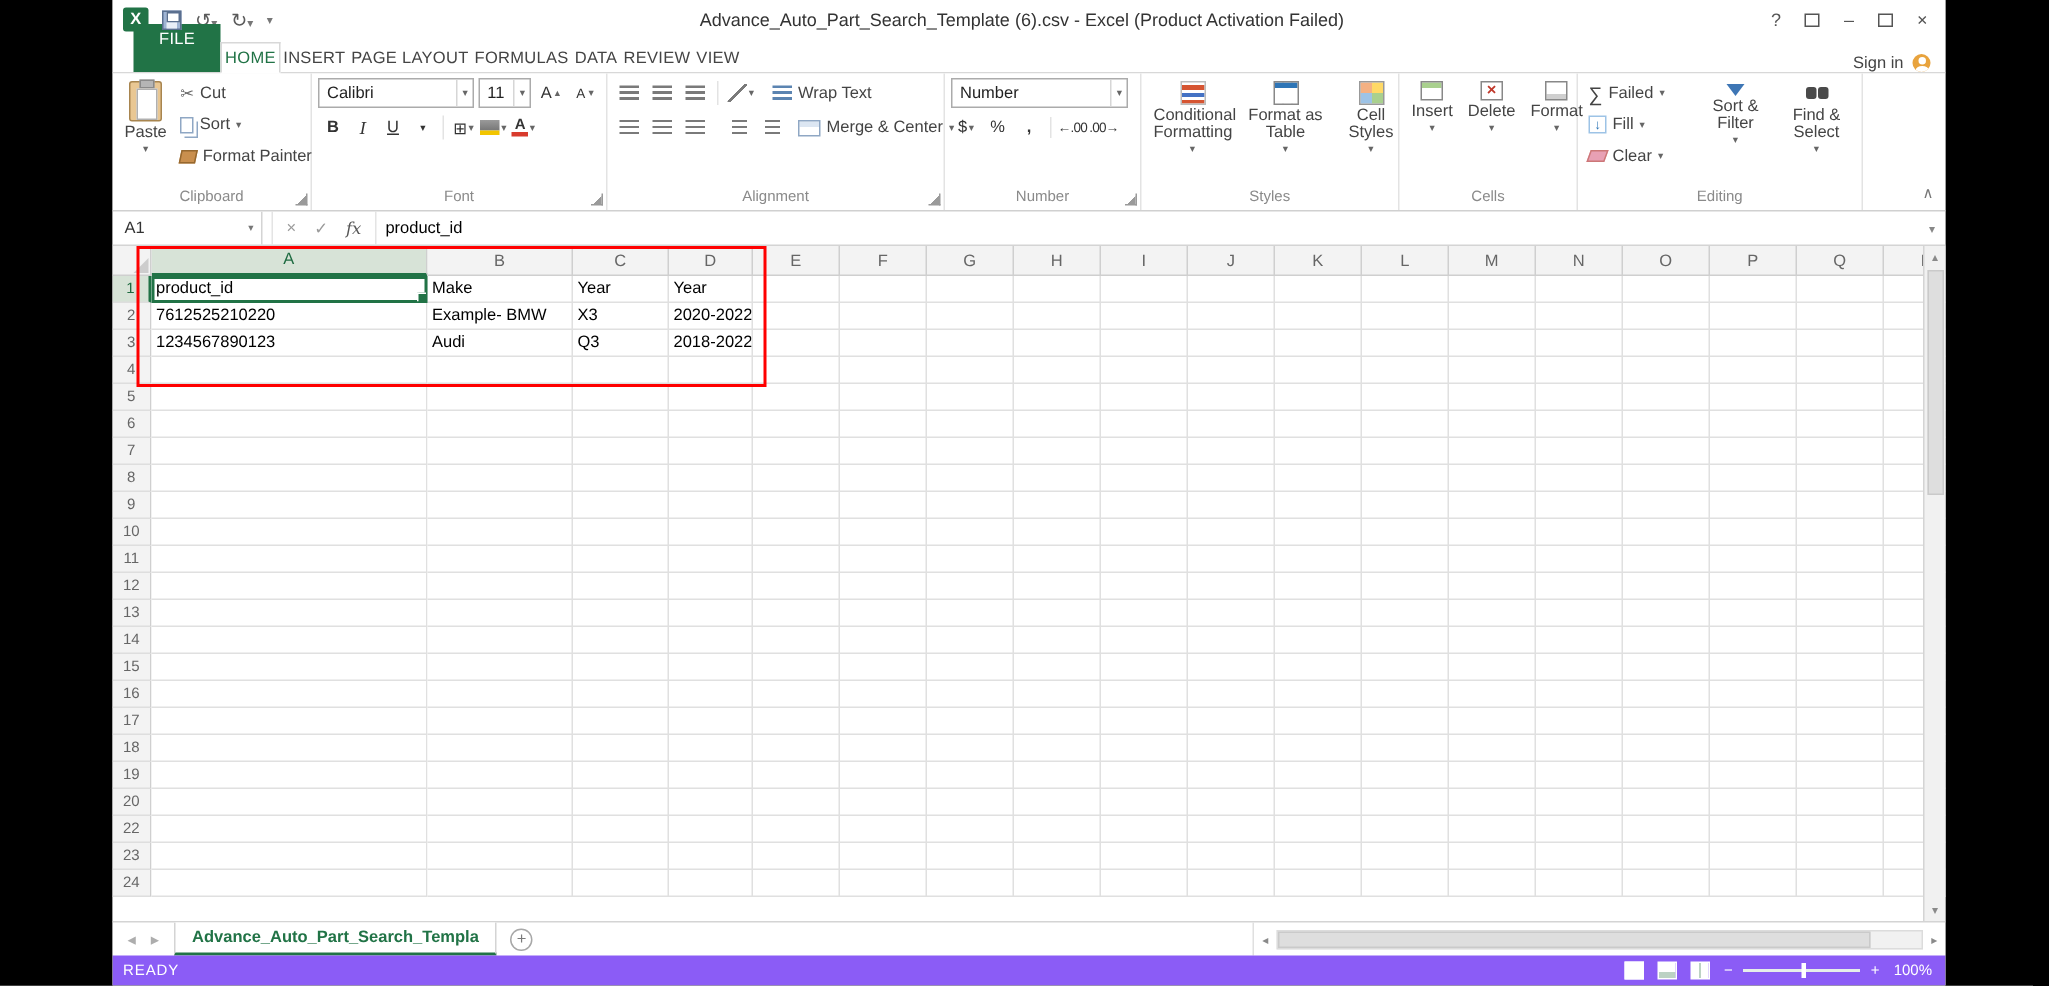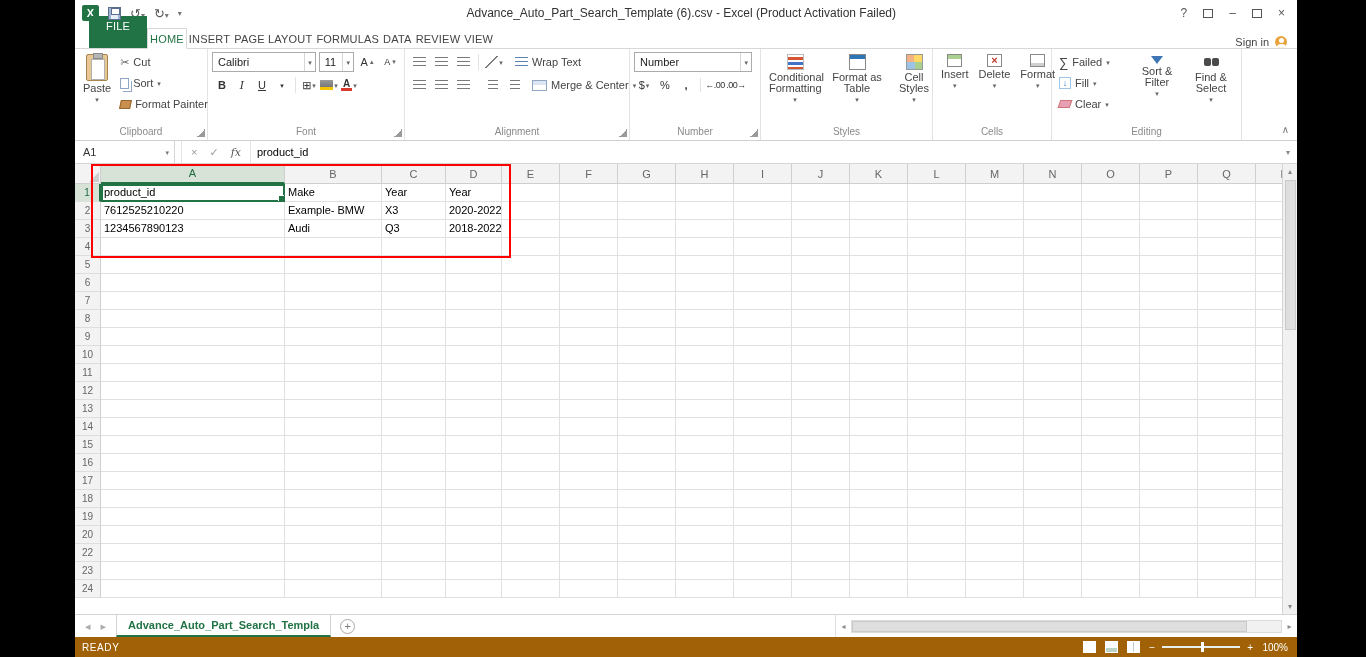--- a/index.html
+++ b/index.html
@@ -124,21 +124,21 @@
   .sheet-tab{display:flex;align-items:center;padding:0 11px;border-right:1px solid #d4d4d4;border-left:1px solid #d4d4d4;
     color:#217346;font-weight:bold;background:#fff;border-bottom:2px solid #217346}
   .newsheet{width:15px;height:15px;border:1px solid #a8a8a8;border-radius:50%;color:#7a7a7a;display:flex;align-items:center;
     justify-content:center;align-self:center;margin-left:9px;font-size:11px;line-height:1}
   .hscroll{margin-left:auto;display:flex;align-items:center;width:462px;border-left:1px solid #e0e0e0}
   .hs-btn{width:15px;text-align:center;color:#8a8a8a;font-size:8px}
   .htrack{flex:1;height:13px;background:#f1f1f1;border:1px solid #dcdcdc;display:flex}
   .hthumb{width:92%;background:#dedede;border:1px solid #cacaca}
 
   
-  .statusbar{height:20px;background:#a16207;color:#fff;display:flex;align-items:center;font-size:10px}
+  .statusbar{height:20px;background:#8b5cf6;color:#fff;display:flex;align-items:center;font-size:10px}
   .mode{padding-left:7px;letter-spacing:.6px}
   .status-right{margin-left:auto;display:flex;align-items:center;gap:9px;padding-right:9px}
   .view-ic{width:13px;height:12px;background:#fff;border:1px solid #fff;display:inline-block}
   .view-ic.v2{background:linear-gradient(#fff 60%,#bcd2c4 60%)}
   .view-ic.v3{background:linear-gradient(90deg,#fff 45%,#bcd2c4 45%,#bcd2c4 55%,#fff 55%)}
   .zoom{display:flex;align-items:center;gap:7px}
   .ztrack{width:78px;height:2px;background:#e6efe9;position:relative}
   .zthumb{position:absolute;left:50%;top:-4px;width:3px;height:10px;background:#fff}
   .zlabel{min-width:28px;text-align:right}
 </style>

